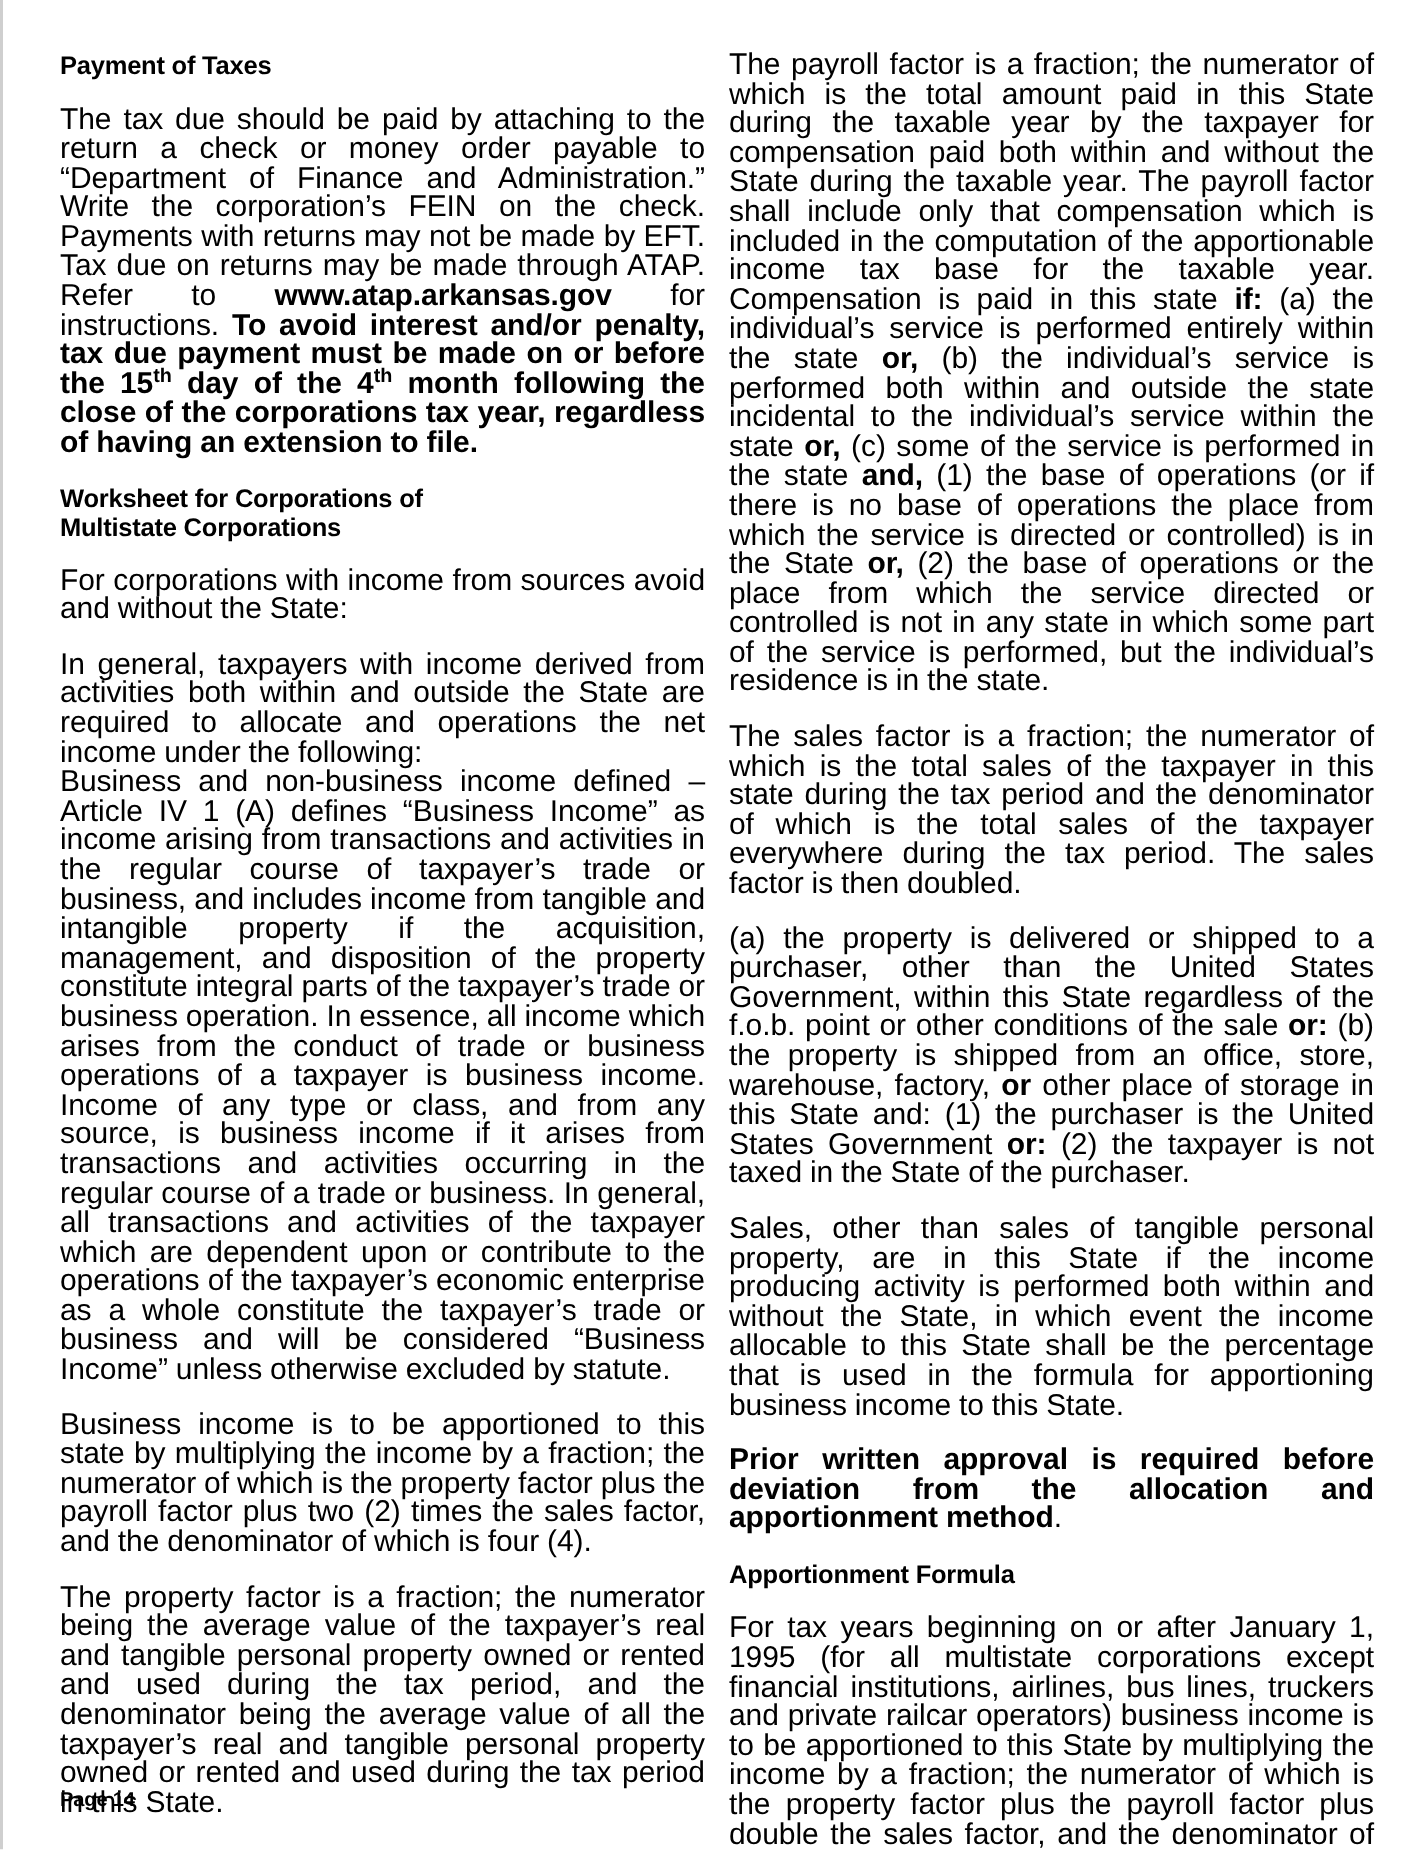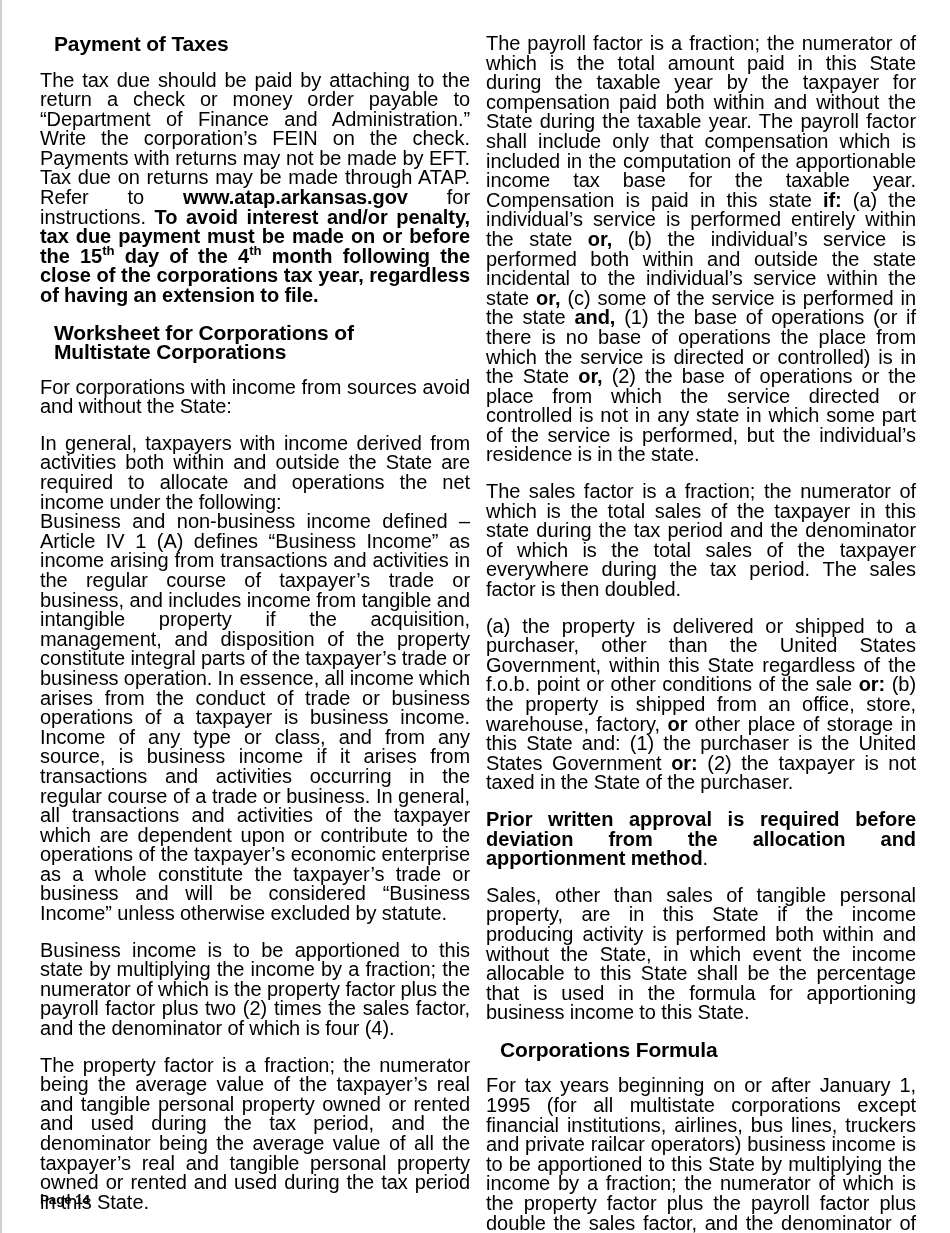--- a/index.html
+++ b/index.html
@@ -33,24 +33,24 @@
     display: flex;
     flex-direction: row;
     justify-content: space-between;
     align-items: flex-start;
   }
   .col {
     width: 430px;
     box-sizing: border-box;
   }
   h2.heading {
-    font-size: 21px;
+    font-size: 17px;
     font-weight: bold;
     line-height: 19.5px;
-    margin: 0 0 17px 14px;
+    margin: 0 0 17px 0;
     letter-spacing: -0.15px;
   }
   h2.heading.tight {
     margin-bottom: 16px;
   }
   p.para {
     font-size: 20px;
     line-height: 19.6px;
     margin: 0 0 17px 0;
     text-align: justify;
@@ -108,25 +108,25 @@
 
     <div class="col">
 
       <p class="para"><span>The payroll factor is a fraction; the numerator of which is the total amount paid in this State during the taxable year by the taxpayer for compensation paid both within and without the State during the taxable year. The payroll factor shall include only that compensation which is included in the computation of the apportionable income tax base for the taxable year. Compensation is paid in this state </span><b>if:</b><span> (a) the individual’s service is performed entirely within the state </span><b>or,</b><span> (b) the individual’s service is performed both within and outside the state incidental to the individual’s service within the state </span><b>or,</b><span> (c) some of the service is performed in the state </span><b>and,</b><span> (1) the base of operations (or if there is no base of operations the place from which the service is directed or controlled) is in the State </span><b>or,</b><span> (2) the base of operations or the place from which the service directed or controlled is not in any state in which some part of the service is performed, but the individual’s residence is in the state.</span></p>
 
       <p class="para">The sales factor is a fraction; the numerator of which is the total sales of the taxpayer in this state during the tax period and the denominator of which is the total sales of the taxpayer everywhere during the tax period. The sales factor is then doubled.</p>
 
 
       <p class="para"><span>(a) the  property is delivered or shipped to a purchaser, other than the United States Government, within this State regardless of the f.o.b. point or other conditions of the sale </span><b>or:</b><span> (b) the property is shipped from an office, store, warehouse, factory, </span><b>or</b><span> other place of storage in this State and: (1) the purchaser is the United States Government </span><b>or:</b><span> (2) the taxpayer is not taxed in the State of the purchaser.</span></p>
 
+      <p class="para">Sales, other than sales of tangible personal property, are in this State if the income producing activity is performed both within and without the State, in which event the income allocable to this State shall be the percentage that is used in the formula for apportioning business income to this State.</p>
+
       <p class="para"><b>Prior written approval is required before deviation from the allocation and apportionment method</b><span>.</span></p>
 
-      <p class="para">Sales, other than sales of tangible personal property, are in this State if the income producing activity is performed both within and without the State, in which event the income allocable to this State shall be the percentage that is used in the formula for apportioning business income to this State.</p>
-
-      <h2 class="heading">Corporations Formula</h2>
+      <h2 class="heading">Apportionment Formula</h2>
 
       <p class="para last">For tax years beginning on or after January 1, 1995 (for all multistate corporations except financial institutions, airlines, bus lines, truckers and private railcar operators) business income is to be apportioned to this State by multiplying the income by a fraction; the numerator of which is the property factor plus the payroll factor plus double the sales factor, and the denominator of which is four (4). If a taxpayer does not have all four (4) factors, the denominator shall be the same as the number of entries</p>
 
     </div>
 
   </div>
 
   <div class="footer">Page 14</div>
 
 </div>

